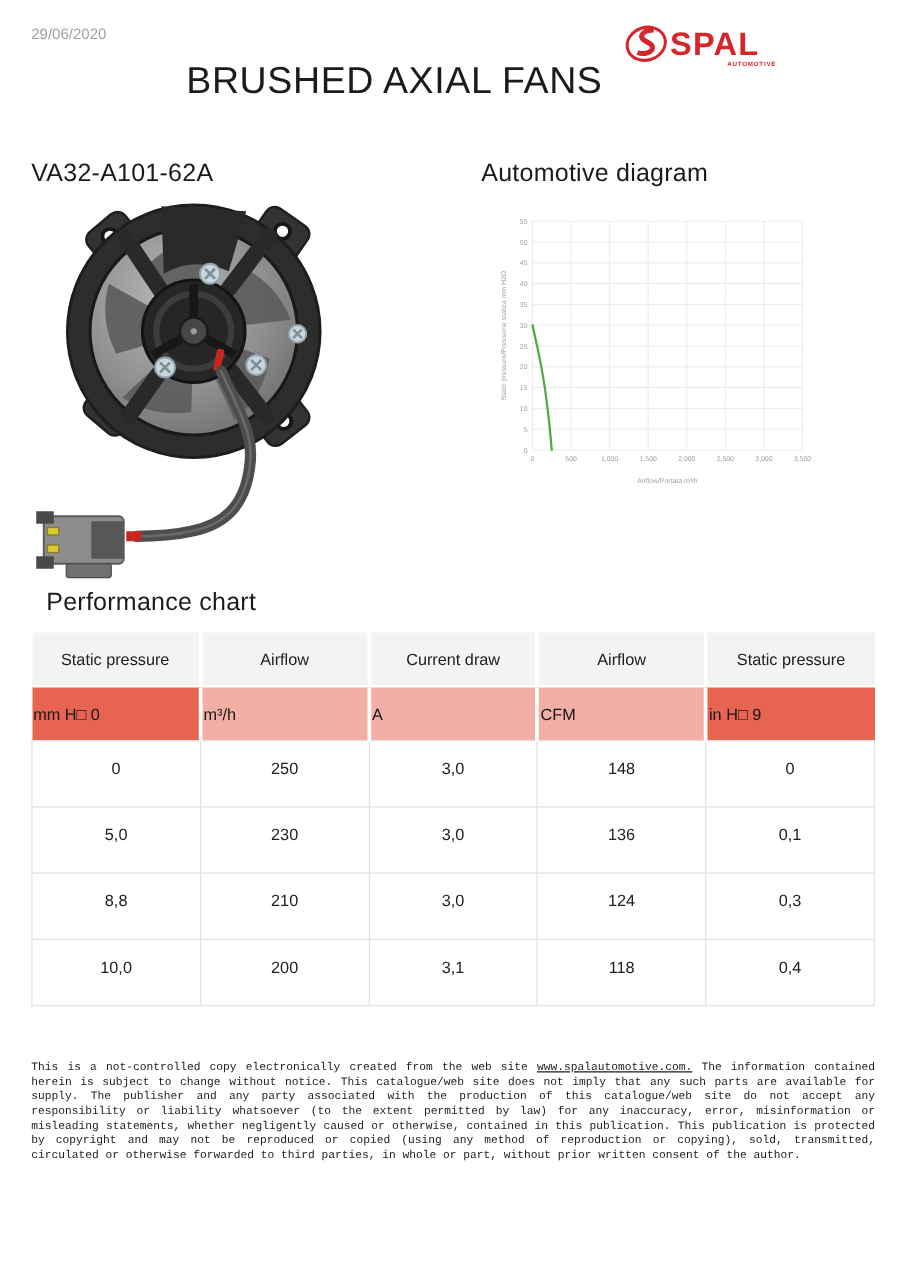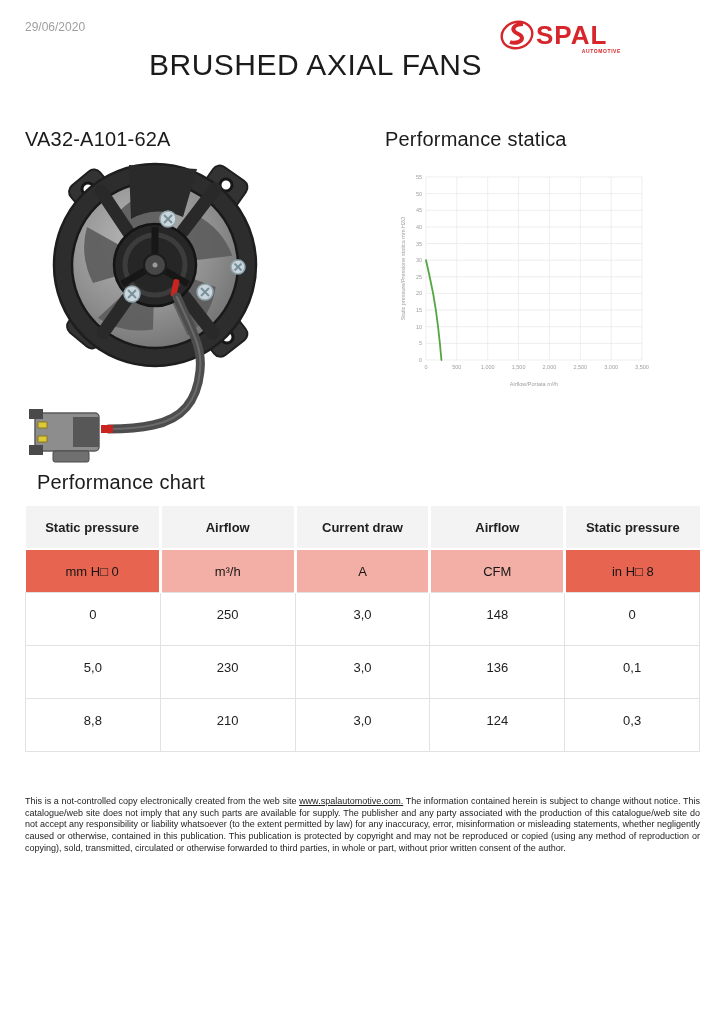--- a/index.html
+++ b/index.html
@@ -13,27 +13,27 @@
   .left-col{width:365px;}
   .right-col{flex:1;padding-left:20px;}
   h2{margin:0;font-size:20px;font-weight:400;color:#1b1b1b;letter-spacing:.2px;}
   .fan-svg{margin-top:10px;width:340px;height:306px;display:block;}
   .chart-svg{margin-top:18px;width:286px;height:224px;display:block;}
   .chart-svg text{font-family:"Liberation Sans",sans-serif;}
   .tick{font-size:5.5px;fill:var(--muted,#9e9e9e);}
   .axis-label{font-size:5.5px;fill:var(--muted,#9e9e9e);}
   .chart-heading{margin:4px 0 0 37px;}
   table{border-collapse:collapse;table-layout:fixed;width:675px;margin:12px 0 0 25px;}
-  thead th{background:var(--table-header-bg,#f3f3f3);font-weight:700;font-size:13px;height:40px;border-left:3px solid #fff;color:#212121;}
+  thead th{background:var(--table-header-bg,#f3f3f3);font-weight:400;font-size:13px;height:40px;border-left:3px solid #fff;color:#212121;}
   thead th:first-child{border-left:none;}
-  .units-row td{height:40px;font-size:13px;text-align:center;border-left:3px solid #fff;border-top:2px solid #fff;color:#161616;background:var(--accent-light,#f3afa6);}
+  .units-row td{height:40px;font-size:13px;border-left:3px solid #fff;border-top:2px solid #fff;color:#161616;background:var(--accent-light,#f3afa6);}
   .units-row td:first-child{border-left:none;}
   .units-row td.emphasis{background:var(--accent-dark,#e76450);}
   tbody td{height:53px;border:1px solid var(--border,#e2e2e2);text-align:center;vertical-align:top;padding-top:14px;font-size:13px;background:#fff;box-sizing:border-box;}
-  .footer{width:675px;margin:44px 0 16px 25px;}
+  .footer{width:675px;margin:44px 0 16px 25px;font-family:Liberation Mono, monospace;}
   .disclaimer{font-size:9px;line-height:1.3;text-align:justify;color:#1c1c1c;margin:0;}
   .disclaimer a{color:#1c1c1c;text-decoration:underline;cursor:pointer;}
   .company-line{font-size:9px;margin-top:9px;color:#1c1c1c;}
 </style>
 </head>
 <body>
 
 <div class="page">
 
   <div class="topbar">
@@ -150,21 +150,21 @@
           <rect x="4" y="248" width="14" height="10" fill="#4a4a4a"></rect>
           <rect x="4" y="284" width="14" height="10" fill="#4a4a4a"></rect>
           <rect x="28" y="290" width="36" height="11" rx="2" fill="#707070" stroke="#4a4a4a"></rect>
           <rect x="13" y="261" width="9" height="6" fill="#ddc937" stroke="#8a7a1a"></rect>
           <rect x="13" y="275" width="9" height="6" fill="#ddc937" stroke="#8a7a1a"></rect>
         </g>
       </svg>
     </div>
 
     <div class="right-col">
-      <h2>Performance statica</h2>
+      <h2>Automotive diagram</h2>
       <svg class="chart-svg" viewBox="0 0 260 224">
           <g stroke="#e7e7e7" stroke-width="0.7">
             <line x1="28" y1="8" x2="28" y2="191"></line>
             <line x1="58.857142857142854" y1="8" x2="58.857142857142854" y2="191"></line>
             <line x1="89.71428571428571" y1="8" x2="89.71428571428571" y2="191"></line>
             <line x1="120.57142857142857" y1="8" x2="120.57142857142857" y2="191"></line>
             <line x1="151.42857142857142" y1="8" x2="151.42857142857142" y2="191"></line>
             <line x1="182.28571428571428" y1="8" x2="182.28571428571428" y2="191"></line>
             <line x1="213.14285714285714" y1="8" x2="213.14285714285714" y2="191"></line>
             <line x1="244" y1="8" x2="244" y2="191"></line>
@@ -221,21 +221,21 @@
         <th>Airflow</th>
         <th>Current draw</th>
         <th>Airflow</th>
         <th>Static pressure</th>
       </tr>
       <tr class="units-row">
           <td class="emphasis">mm H□ 0</td>
           <td>m³/h</td>
           <td>A</td>
           <td>CFM</td>
-          <td class="emphasis">in H□ 8</td>
+          <td class="emphasis">in H□ 9</td>
         </tr>
     </thead>
     <tbody>
         <tr>
           <td>0</td>
           <td>250</td>
           <td>3,0</td>
           <td>148</td>
           <td>0</td>
         </tr>
@@ -246,20 +246,27 @@
           <td>136</td>
           <td>0,1</td>
         </tr>
         <tr>
           <td>8,8</td>
           <td>210</td>
           <td>3,0</td>
           <td>124</td>
           <td>0,3</td>
         </tr>
+        <tr>
+          <td>10,0</td>
+          <td>200</td>
+          <td>3,1</td>
+          <td>118</td>
+          <td>0,4</td>
+        </tr>
       </tbody>
   </table>
 
   <div class="footer">
     <p class="disclaimer"><span>This is a not-controlled copy electronically created from the web site </span><a>www.spalautomotive.com.</a><span> The information contained herein is subject to change without notice. This catalogue/web site does not imply that any such parts are available for supply. The publisher and any party associated with the production of this catalogue/web site do not accept any responsibility or liability whatsoever (to the extent permitted by law) for any inaccuracy, error, misinformation or misleading statements, whether negligently caused or otherwise, contained in this publication. This publication is protected by copyright and may not be reproduced or copied (using any method of reproduction or copying), sold, transmitted, circulated or otherwise forwarded to third parties, in whole or part, without prior written consent of the author.</span></p>
   </div>
 
 </div>
 
 </body></html>

